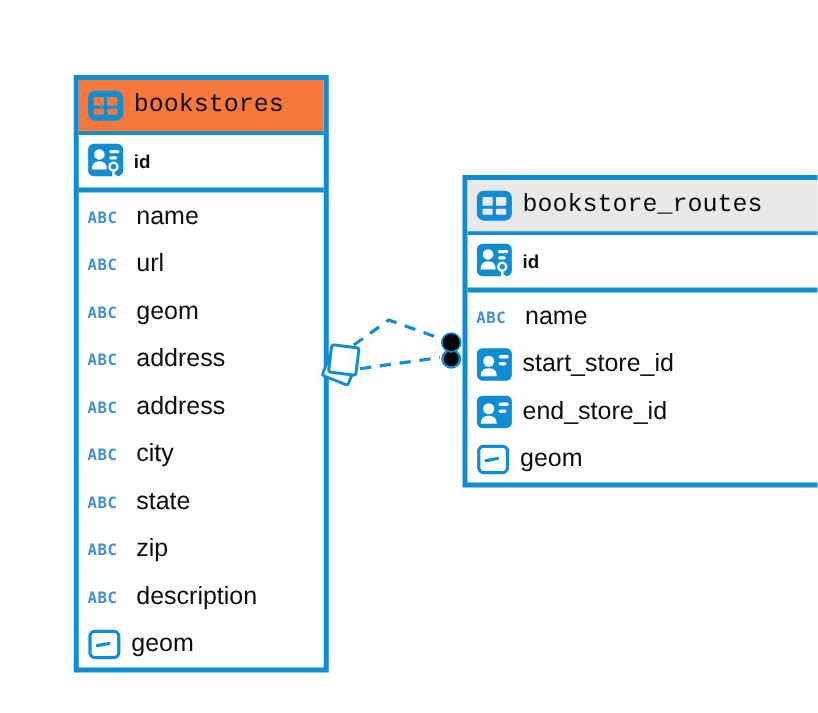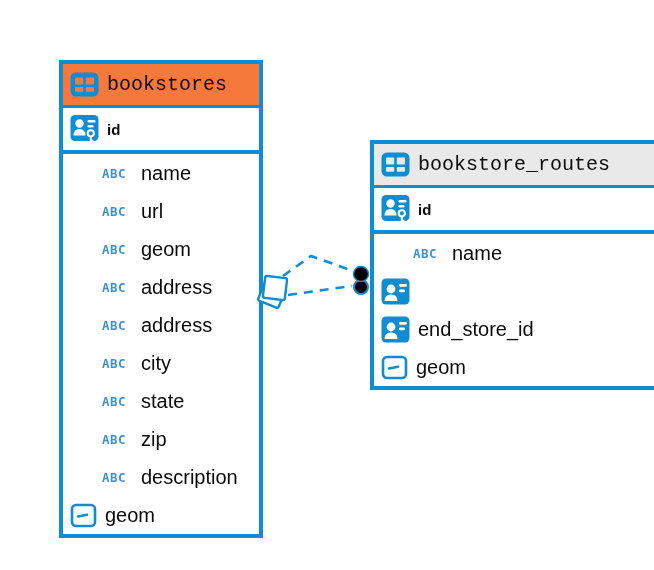--- a/index.html
+++ b/index.html
@@ -44,21 +44,20 @@
   .col-label{font-size:20px;color:#0b0b0b;white-space:nowrap;}
 
   .icon{flex:0 0 auto;display:inline-flex;align-items:center;justify-content:center;}
 
   .abc-icon{
     width:31px;height:20px;
     font-size:12.5px;font-weight:800;letter-spacing:0.5px;
     color:#4191CE;
     font-family:"DejaVu Sans Mono","Liberation Mono",monospace;
     justify-content:flex-start;
-    margin-left:32px;
   }
 
   .hdr-orange .tbl-cell{fill:#F6793B;}
   .hdr-gray .tbl-cell{fill:#E9E9E9;}
 
   svg.connector{
     position:absolute;inset:0;width:654px;height:570px;
     z-index:5;pointer-events:none;
   }
 </style>
@@ -181,20 +180,21 @@
     <div class="col-row">
       <span class="icon">
         <svg width="29" height="27" viewBox="0 0 29 27">
           <rect x="0.5" y="0.5" width="28" height="26" rx="4.5" fill="#0F8DD3"></rect>
           <circle cx="10" cy="11" r="4.4" fill="#fff"></circle>
           <path d="M3.5 23 Q3.5 16.5 10 16.5 Q16.5 16.5 16.5 23 Z" fill="#fff"></path>
           <rect x="18" y="6" width="8" height="2.8" rx="1.4" fill="#fff"></rect>
           <rect x="18" y="11.5" width="6" height="2.8" rx="1.4" fill="#fff"></rect>
         </svg>
       </span>
+      <span class="col-label">start_store_id</span>
     </div>
     <div class="col-row">
       <span class="icon">
         <svg width="29" height="27" viewBox="0 0 29 27">
           <rect x="0.5" y="0.5" width="28" height="26" rx="4.5" fill="#0F8DD3"></rect>
           <circle cx="10" cy="11" r="4.4" fill="#fff"></circle>
           <path d="M3.5 23 Q3.5 16.5 10 16.5 Q16.5 16.5 16.5 23 Z" fill="#fff"></path>
           <rect x="18" y="6" width="8" height="2.8" rx="1.4" fill="#fff"></rect>
           <rect x="18" y="11.5" width="6" height="2.8" rx="1.4" fill="#fff"></rect>
         </svg>

